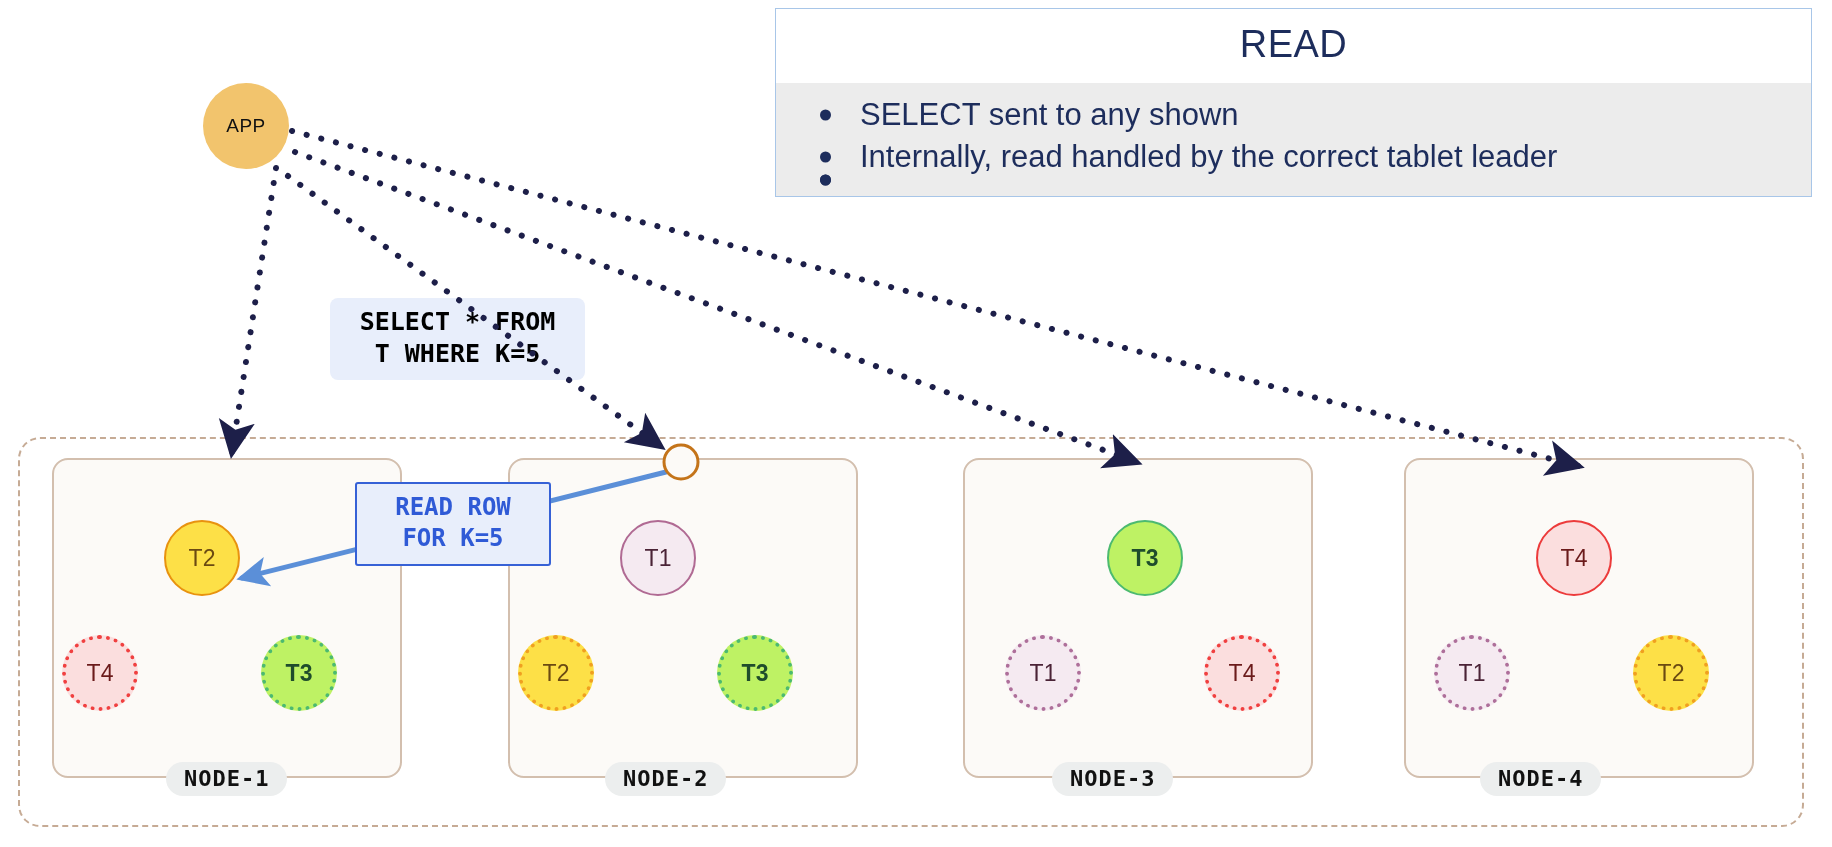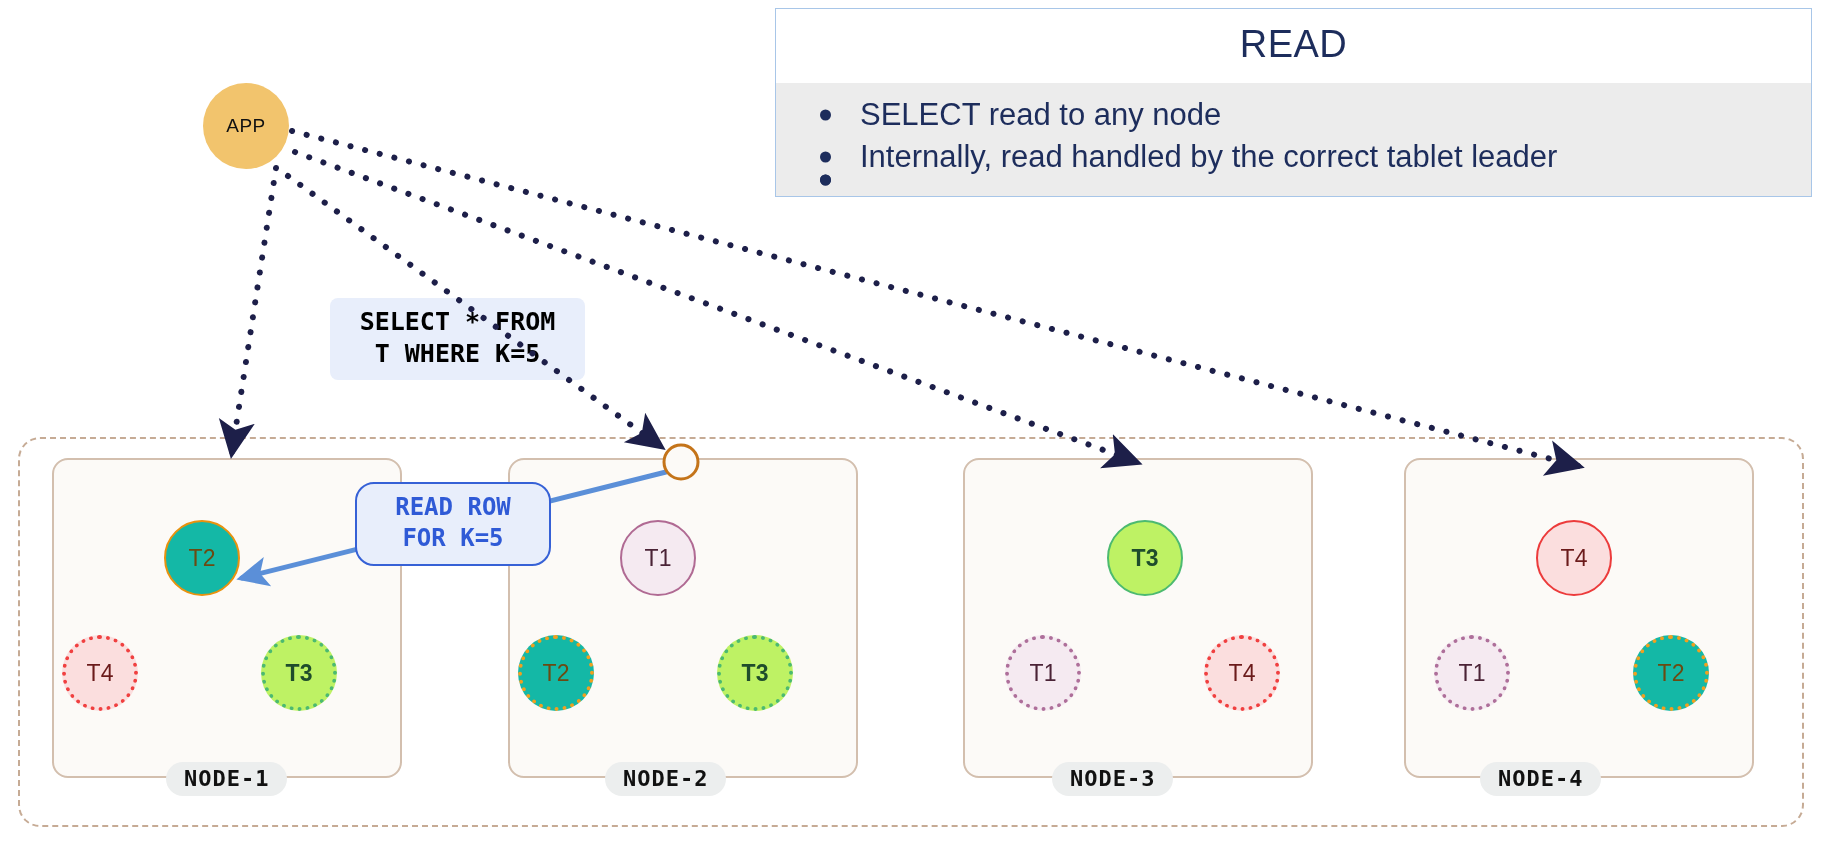--- a/index.html
+++ b/index.html
@@ -118,21 +118,21 @@
   }
 
   
   .read-callout {
     position: absolute;
     left: 355px;
     top: 482px;
     width: 196px;
     background: #e8eefb;
     border: 2.5px solid #3661d6;
-    border-radius: 19px;
+    border-radius: 3px;
     box-sizing: border-box;
     padding: 8px 4px 10px 4px;
     text-align: center;
     font-family: "DejaVu Sans Mono", "Liberation Mono", monospace;
     color: #2f5ad6;
     font-size: 24px;
     font-weight: bold;
     line-height: 1.3;
     z-index: 7;
   }
@@ -207,21 +207,21 @@
   }
   .tablet.follower {
     width: 76px;
     height: 76px;
     border-width: 4px;
     border-style: dotted;
   }
 
   
   .t-T1 { background: #f5eaf1; border-color: #b06a93; color: #4a2336; }
-  .t-T2 { background: #14b8a6; border-color: #e8920f; color: #6b4a12; }
+  .t-T2 { background: #fde047; border-color: #e8920f; color: #6b4a12; }
   .t-T3 { background: #bef264; border-color: #4cba70; color: #1f4d2c; font-weight: bold; }
   .t-T4 { background: #fbdede; border-color: #ec3b3b; color: #6b1b1b; }
 
   .tablet.follower.t-T1 { border-color: #ae6f9a; }
   .tablet.follower.t-T2 { border-color: #f0a020; }
   .tablet.follower.t-T3 { border-color: #4cba70; }
   .tablet.follower.t-T4 { border-color: #f04040; }
 </style>
 </head>
 <body>
@@ -250,21 +250,21 @@
 
     <circle cx="681" cy="462" r="17" fill="#fcfaf7" stroke="#c4741a" stroke-width="3"></circle>
   </svg>
 
   <div class="reads-panel">
     <div class="reads-title">READ</div>
     <div class="reads-body">
       <ul class="reads-list">
         <li>
           <span class="bullet"></span>
-          <span>SELECT read to any node</span>
+          <span>SELECT sent to any shown</span>
         </li>
         <li>
           <span class="bullet"></span>
           <span>Internally, read handled by the correct tablet leader</span>
         </li>
         <li>
           <span class="bullet"></span>
         </li>
         <li>
           <span class="bullet"></span>

